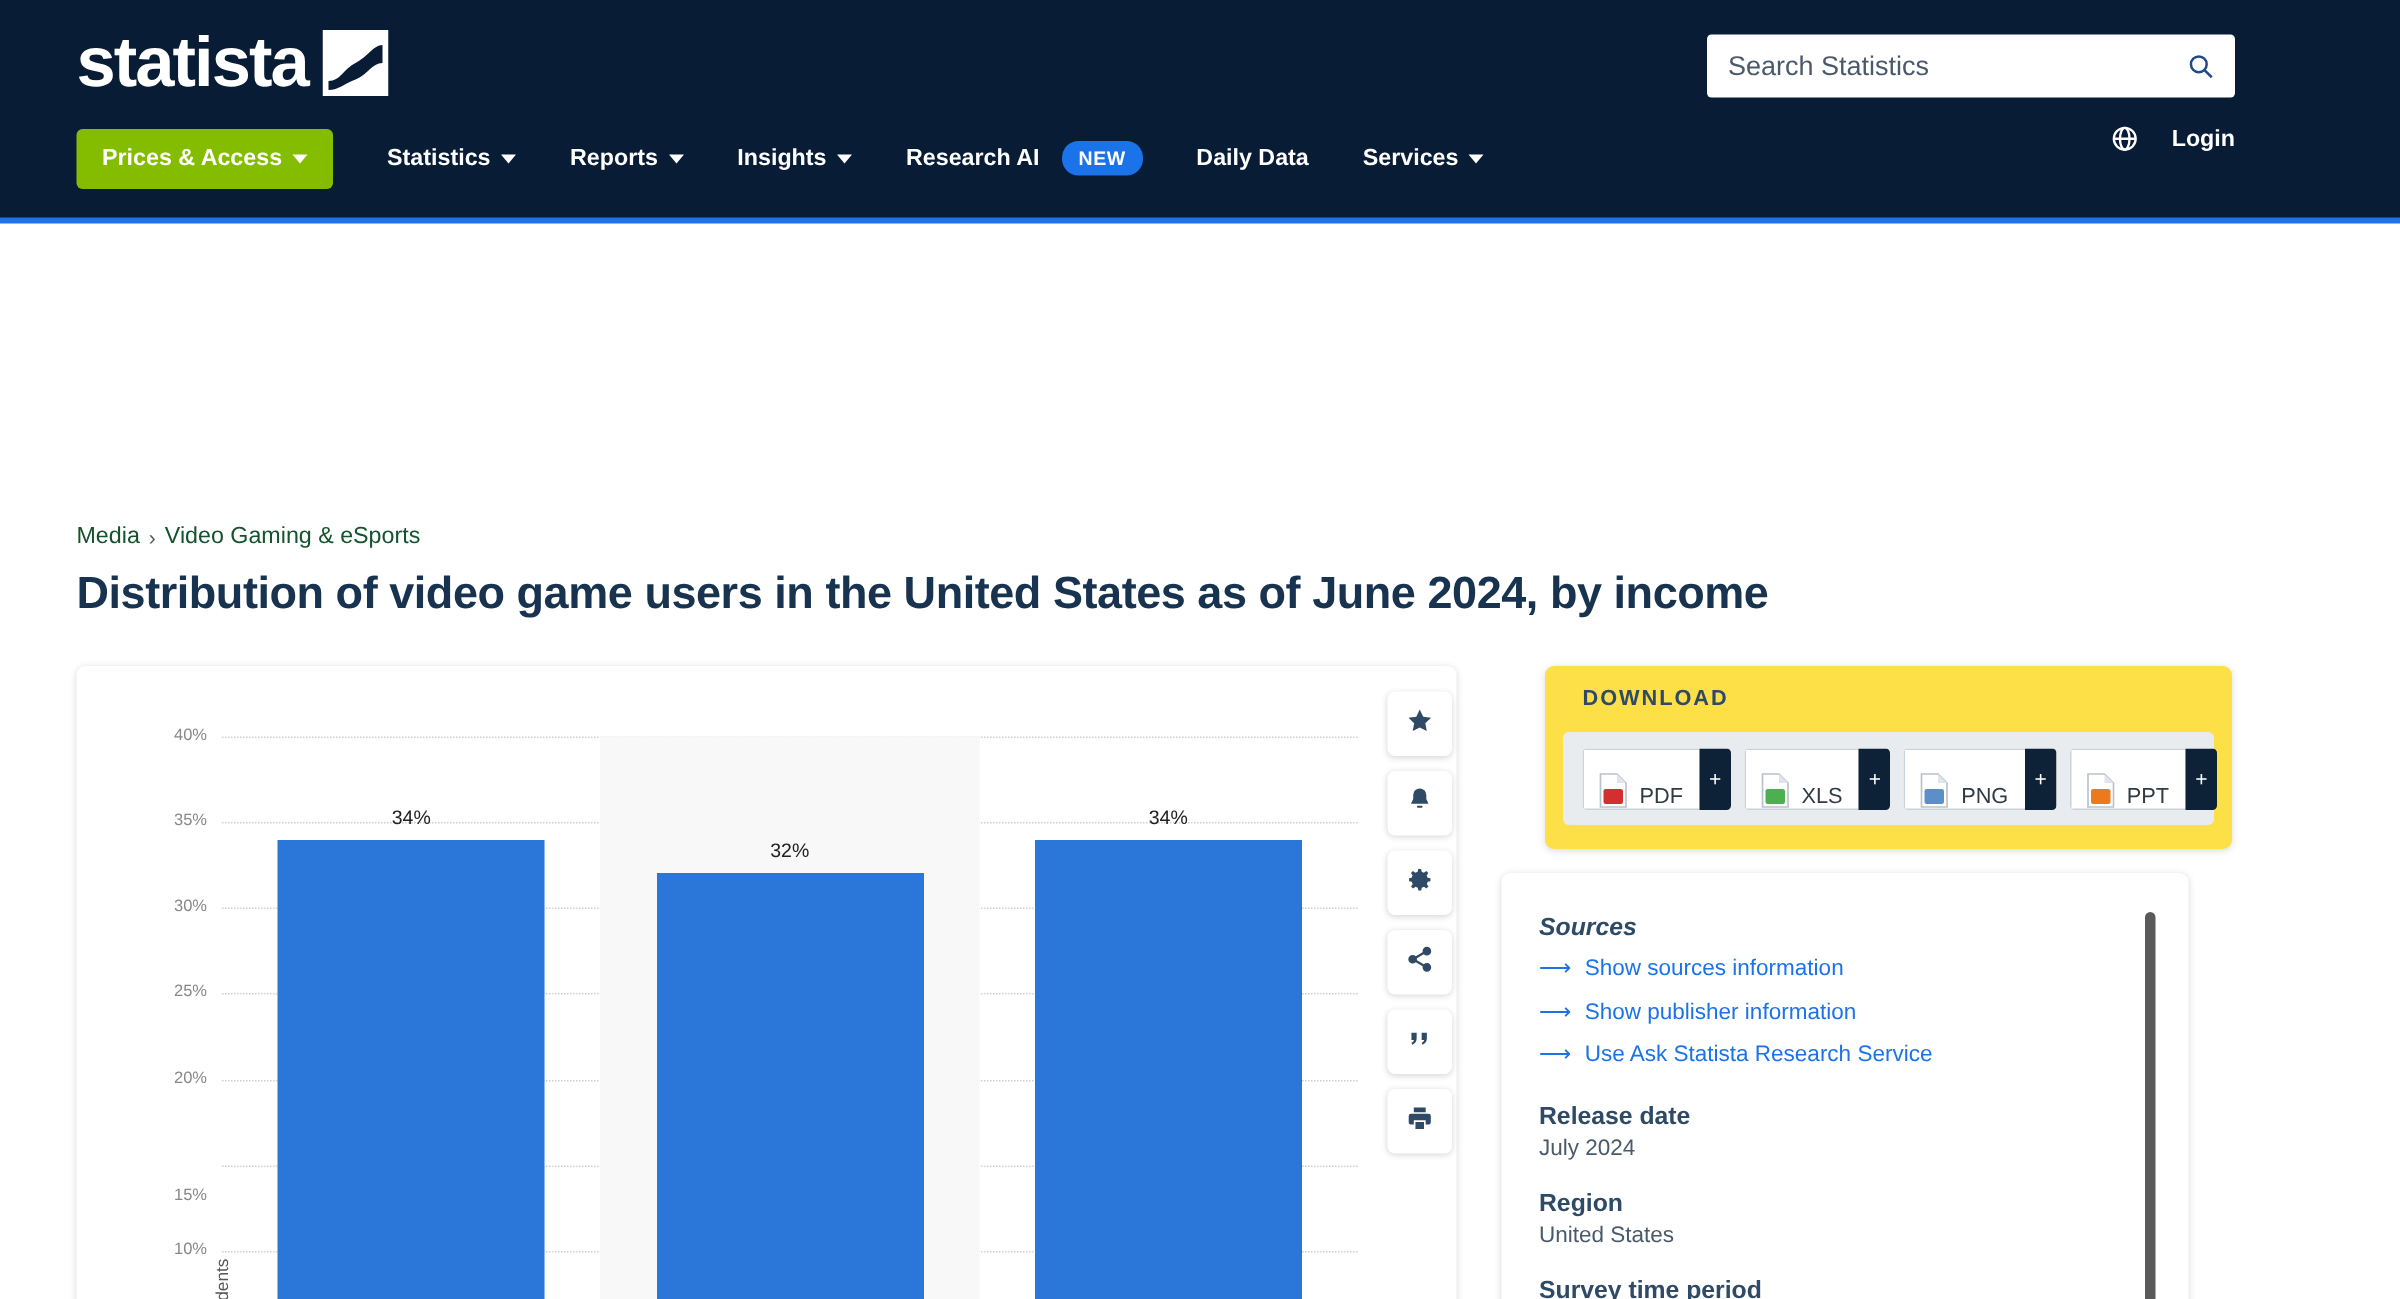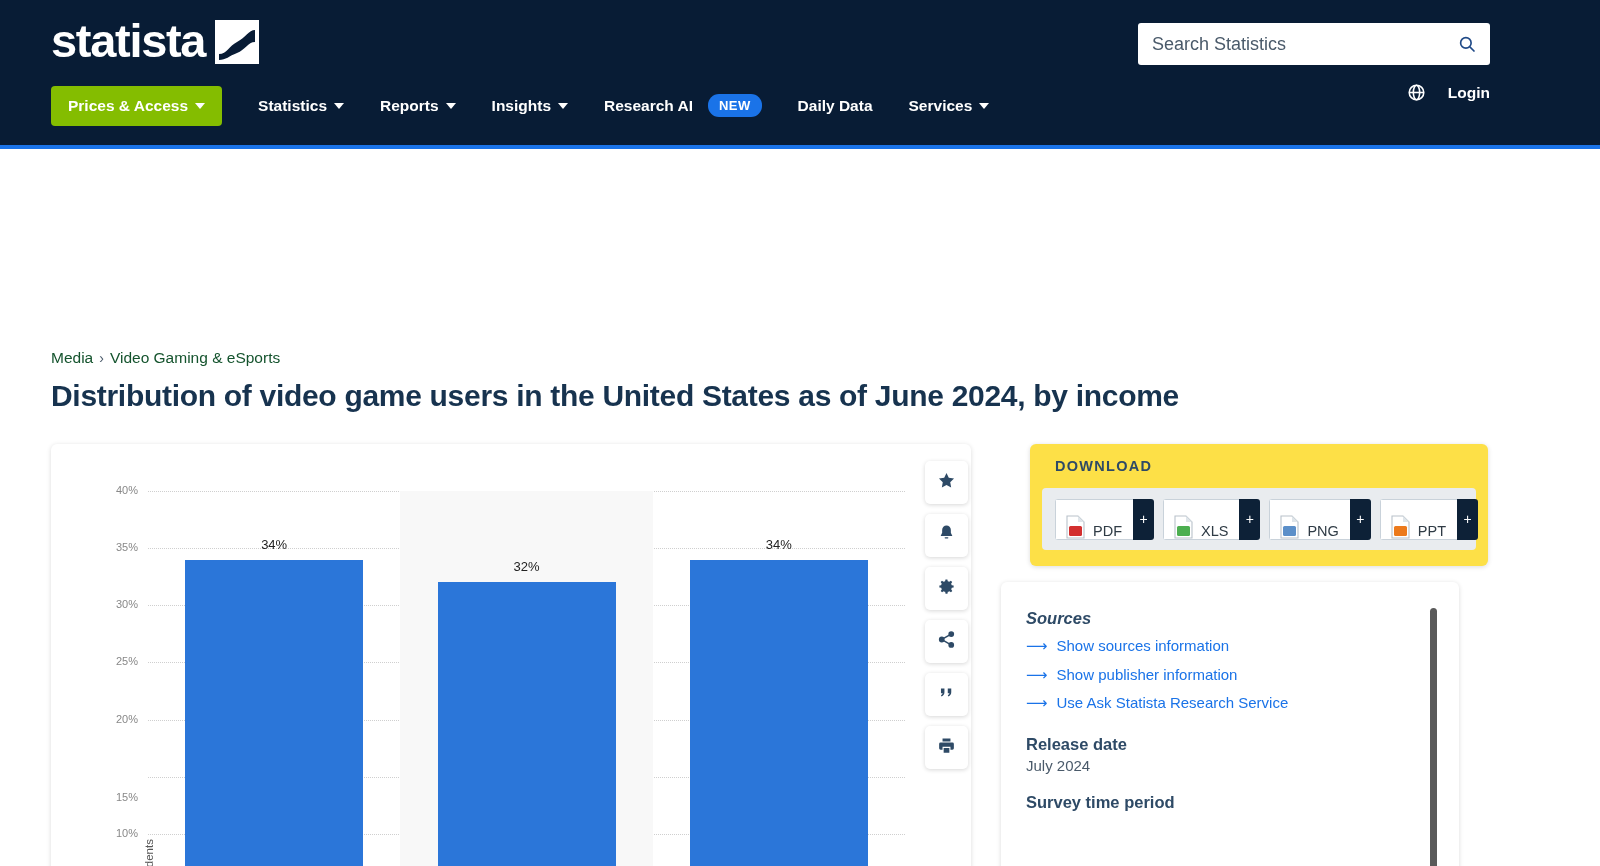--- a/index.html
+++ b/index.html
@@ -457,20 +457,24 @@
       <div class="src-link">
         <span class="arrow">⟶</span>
         <span>Use Ask Statista Research Service</span>
       </div>
 
       <div class="meta-block">
         <div class="meta-h">Release date</div>
         <div class="meta-v">July 2024</div>
       </div>
       <div class="meta-block">
+        <div class="meta-h">Region</div>
+        <div class="meta-v">United States</div>
+      </div>
+      <div class="meta-block">
         <div class="meta-h">Survey time period</div>
 
       </div>
 
     </div>
     <div class="scrollbar-track">
       <div class="scrollbar-thumb"></div>
     </div>
   </div>
 </div>

